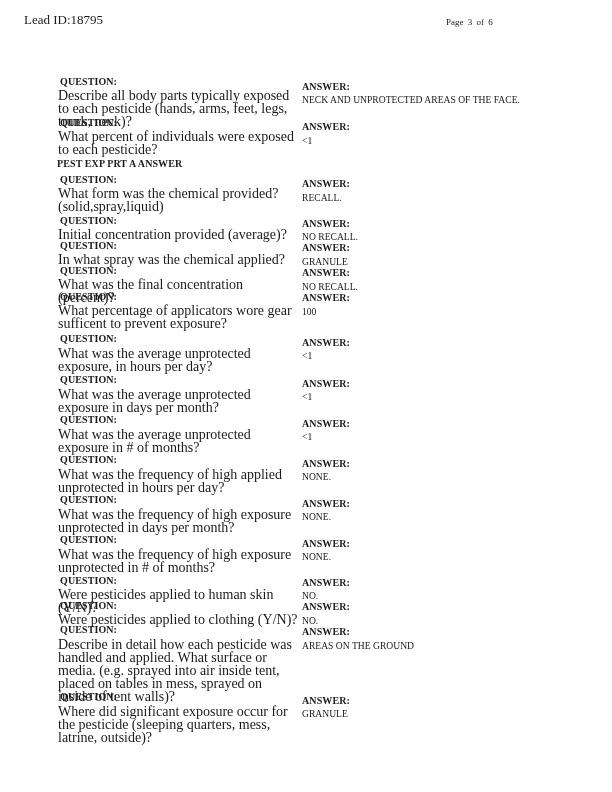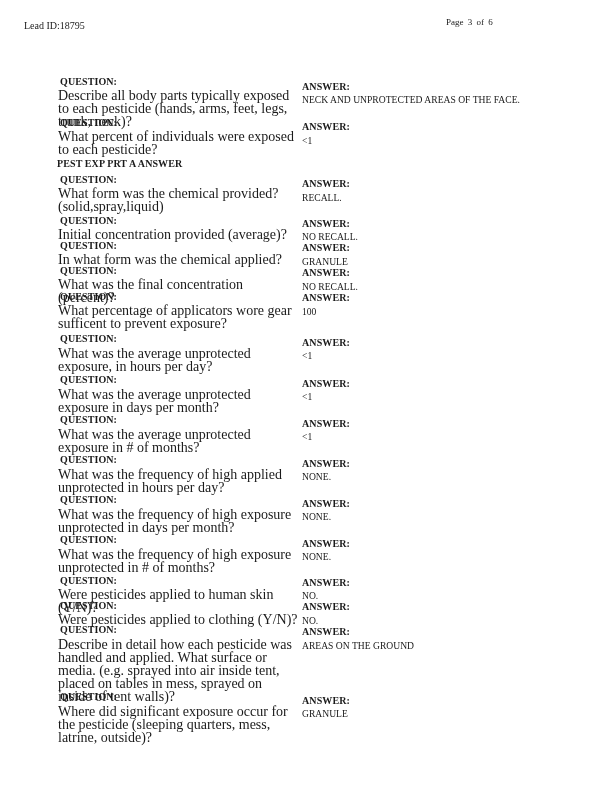--- a/index.html
+++ b/index.html
@@ -1,21 +1,21 @@
 <!DOCTYPE html>
 <html><head>
 <meta charset="utf-8">
 <style>
   html, body { margin: 0; padding: 0; background: #ffffff; }
   body {
     width: 612px; height: 792px; position: relative; overflow: hidden;
     font-family: "Liberation Serif", "DejaVu Serif", serif;
     color: #1a1a1a;
   }
-  .hdr-left { position: absolute; left: 24px; top: 20px; font-size: 10px; }
+  .hdr-left { position: absolute; left: 24px; top: 12px; font-size: 13px; }
   .hdr-right { position: absolute; left: 446px; top: 17px; font-size: 9px; word-spacing: 2px; }
   .q-label, .a-label, .section {
     position: absolute; font-weight: bold; font-size: 10px; letter-spacing: 0.1px;
   }
   .q-label { left: 60px; }
   .a-label { left: 302px; }
   .section { left: 57px; }
   .q-text {
     position: absolute; left: 58px; width: 240px; font-size: 14px; line-height: 13px;
   }
@@ -45,21 +45,21 @@
 <div class="q-text" style="top:187px">What form was the chemical provided?(solid,spray,liquid)</div>
 <div class="a-label" style="top:178px">ANSWER:</div>
 <div class="a-text" style="top:192px">RECALL.</div>
 
 <div class="q-label" style="top:215px">QUESTION:</div>
 <div class="q-text" style="top:228px">Initial concentration provided (average)?</div>
 <div class="a-label" style="top:218px">ANSWER:</div>
 <div class="a-text" style="top:231px">NO RECALL.</div>
 
 <div class="q-label" style="top:240px">QUESTION:</div>
-<div class="q-text" style="top:253px">In what form was the chemical applied?</div>
+<div class="q-text" style="top:253px">In what spray was the chemical applied?</div>
 <div class="a-label" style="top:242px">ANSWER:</div>
 <div class="a-text" style="top:256px">GRANULE</div>
 
 <div class="q-label" style="top:265px">QUESTION:</div>
 <div class="q-text" style="top:278px">What was the final concentration (percent)?</div>
 <div class="a-label" style="top:267px">ANSWER:</div>
 <div class="a-text" style="top:281px">NO RECALL.</div>
 
 <div class="q-label" style="top:291px">QUESTION:</div>
 <div class="q-text" style="top:304px">What percentage of applicators wore gear sufficent to prevent exposure?</div>

